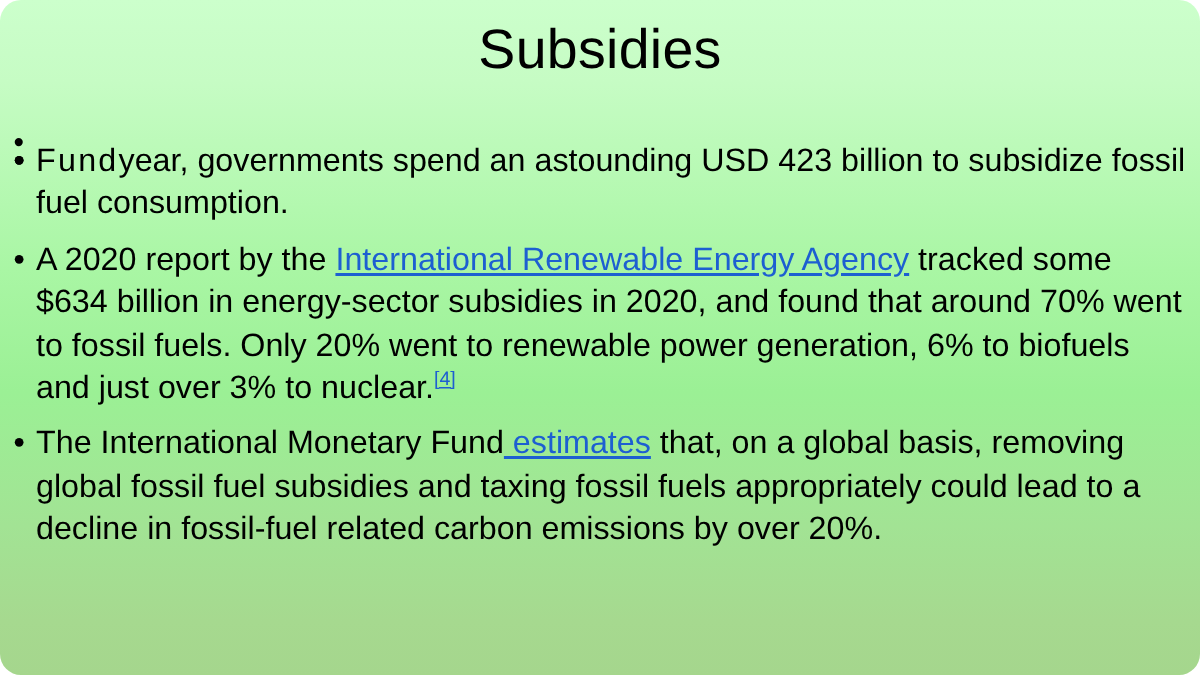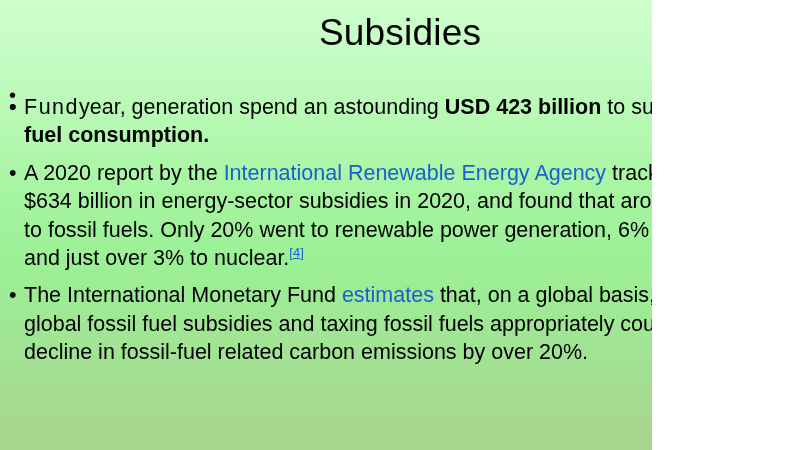--- a/index.html
+++ b/index.html
@@ -7,32 +7,33 @@
     padding: 0;
   }
   body {
     width: 800px;
     height: 450px;
     overflow: hidden;
     font-family: "Liberation Sans", sans-serif;
   }
   #slide {
     position: relative;
-    width: 652px;
+    width: 800px;
     height: 450px;
     box-sizing: border-box;
     background: linear-gradient(to bottom,
         #ccffcc 0%,
         #c6fcc4 12%,
         #a9f6a4 40%,
         #9bf095 58%,
         #a2e394 78%,
         #a6d98f 92%,
         #a5d68d 100%);
     overflow: hidden;
+    border-radius: 14px;
   }
   #slide-title {
     position: absolute;
     left: 0;
     top: 12px;
     width: 800px;
     text-align: center;
     font-size: 37px;
     font-weight: 400;
     color: #000000;
@@ -67,23 +68,24 @@
   }
   .bullet-item.strong-item {
     font-weight: bold;
     font-size: 21px;
     margin-bottom: 11px;
   }
   .bullet-item.strong-item .bullet-dot {
     font-weight: normal;
     font-size: 20px;
   }
-  .b { font-weight: bold; }
+  .b { font-weight: normal; }
   .link {
     color: #1d5fd1;
+    text-decoration: underline;
     text-decoration-color: #1d5fd1;
     cursor: pointer;
     text-align: center;
   }
   .cite {
     color: #1d5fd1;
     text-decoration: underline;
     font-size: 13px;
     vertical-align: super;
     line-height: 0;
@@ -103,21 +105,21 @@
     <li class="bullet-item strong-item">
       <span class="bullet-dot">•</span>
     </li>
 
     <li class="bullet-item">
       <span class="bullet-dot">•</span>
     </li>
 
     <li class="bullet-item">
       <span class="bullet-dot">•</span>
-      <span class="wsp">Fund</span><span>year, generation spend an astounding </span><span class="b">USD 423 billion</span><span> to subsidize </span><span class="b">fossil fuel consumption.</span>
+      <span class="wsp">Fund</span><span>year, governments spend an astounding </span><span class="b">USD 423 billion</span><span> to subsidize </span><span class="b">fossil fuel consumption.</span>
     </li>
 
     <li class="bullet-item">
       <span class="bullet-dot">•</span>
       <span>A 2020 report by the </span><span class="link">International Renewable Energy Agency</span><span> tracked some $634 billion in energy-sector subsidies in 2020, and found that around 70% went to fossil fuels. Only 20% went to renewable power generation, 6% to biofuels and just over 3% to nuclear.</span><span class="cite">[4]</span>
     </li>
 
     <li class="bullet-item">
       <span class="bullet-dot">•</span>
       <span>The International Monetary Fund</span><span class="link"> estimates</span><span> that, on a global basis, removing global fossil fuel subsidies and taxing fossil fuels appropriately could lead to a decline in fossil-fuel related carbon emissions by over 20%.</span>

